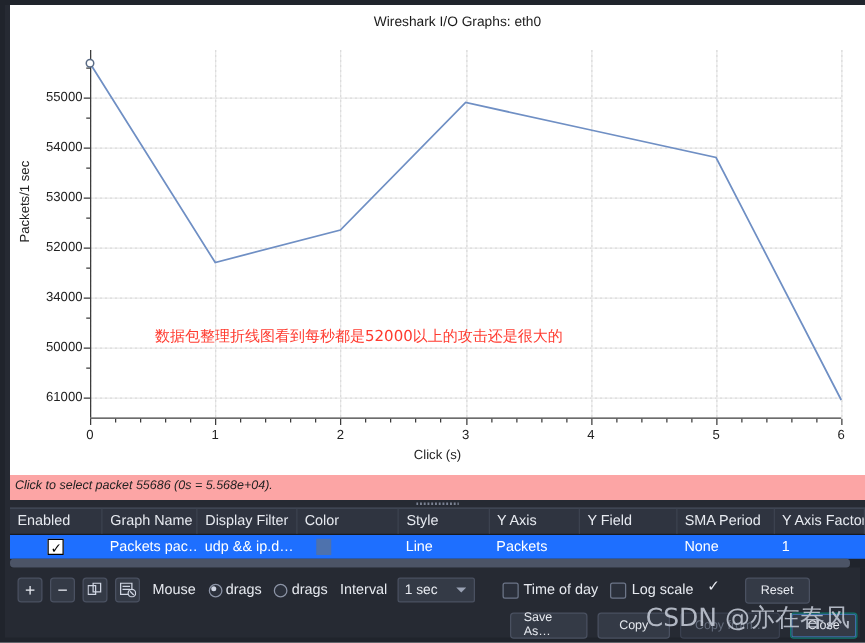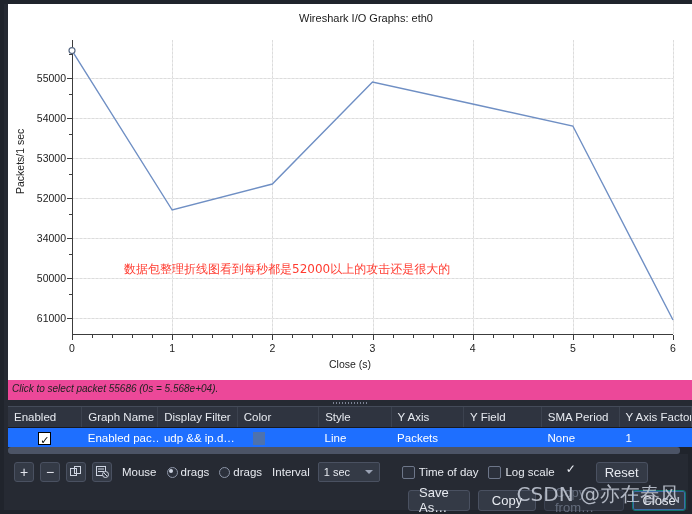--- a/index.html
+++ b/index.html
@@ -26,21 +26,21 @@
   .xtick{position:absolute;top:331px;width:1px;height:5px;background:#3c3c3c;}
   .xtick.minor{height:3px;}
   .ylabel-txt{position:absolute;right:0;transform:translateY(-50%);font-size:10.5px;color:#222;white-space:nowrap;}
   .ylabels{position:absolute;left:0;top:0;width:58px;height:376px;}
   .xlabel-txt{position:absolute;top:338px;transform:translateX(-50%);font-size:10.5px;color:#222;}
   .axis-name-y{position:absolute;left:6px;top:190px;font-size:10.5px;color:#222;transform:rotate(-90deg);transform-origin:left top;white-space:nowrap;}
   .axis-name-x{position:absolute;top:354px;left:0;width:100%;text-align:center;font-size:10.5px;color:#222;}
   .annotation{position:absolute;left:116px;top:257px;font-size:12px;color:#ff3b30;white-space:nowrap;font-family:"DejaVu Sans",sans-serif;}
 
   
-  .statusbar{position:absolute;left:4px;top:376px;width:684px;height:20px;background:#ec4899;text-decoration:underline;}
+  .statusbar{position:absolute;left:4px;top:376px;width:684px;height:20px;background:#fca5a5;text-decoration:underline;}
   .statusbar span{position:absolute;left:4px;top:3px;font-size:10px;font-style:italic;color:#222;}
 
   
   .splitter{position:absolute;left:4px;top:396px;width:684px;height:6px;background:#262a33;}
   .splitter .grip{position:absolute;left:50%;top:2px;transform:translateX(-50%);width:34px;height:2px;
     background-image:linear-gradient(to right,#7b8293 50%,rgba(0,0,0,0) 0%);background-size:3px 2px;background-repeat:repeat-x;}
 
   
   .gtable{position:absolute;left:4px;top:402px;width:684px;height:48px;background:#262a33;}
   .thead{display:flex;height:20px;background:#2f3440;border-top:1px solid #444b59;border-bottom:1px solid #171a20;}
@@ -63,21 +63,21 @@
   .radio.on{background:#2b303b;}
   .radio.on:after{content:"";position:absolute;left:1.5px;top:1.5px;width:4px;height:4px;border-radius:50%;background:#cfd5e2;}
   .combo{margin-left:8px;width:62px;height:20px;background:#343a46;border:1px solid #4a5161;border-radius:2px;color:#e7eaf0;font-size:11px;
     display:flex;align-items:center;box-sizing:border-box;position:relative;}
   .combo span.v{padding-left:5px;}
   .combo .arr{position:absolute;right:6px;top:7px;width:0;height:0;border-left:4px solid transparent;border-right:4px solid transparent;border-top:4px solid #9aa2b4;}
   .chk{display:inline-block;width:11px;height:11px;border:1px solid #6d7689;background:#2b303b;vertical-align:middle;margin-right:4px;position:relative;border-radius:2px;}
   .chk.on{border-color:transparent;background:transparent;}
   .chk.on:after{content:"\2713";position:absolute;left:0px;top:-5px;font-size:12px;color:#e7eaf0;}
   .lbl{color:#e7eaf0;font-size:11.5px;margin-left:10px;display:flex;align-items:center;}
-  .btn{height:21px;background:#343a46;border:1px solid #4a5161;border-radius:3px;color:#e7eaf0;font-size:13px;
+  .btn{height:21px;background:#343a46;border:1px solid #4a5161;border-radius:3px;color:#e7eaf0;font-size:10px;
     display:flex;align-items:center;justify-content:center;padding:0 10px;box-sizing:border-box;}
   .btn.disabled{color:#646c7c;background:#2d323d;border-color:#3b4150;}
   .btn.focus{border:1px solid #0f766e;box-shadow:0 0 0 1px #3f6ba8 inset;}
   .footer{position:absolute;left:4px;top:482px;width:684px;height:28px;display:flex;align-items:center;justify-content:flex-end;}
   .footer .btn{margin-left:8px;}
   .watermark{position:absolute;right:8px;top:476px;height:28px;display:flex;align-items:center;font-size:20px;color:#c9cfdb;opacity:.85;
     font-family:"DejaVu Sans",sans-serif;pointer-events:none;}
   svg{display:block;}
 </style>
 </head>
@@ -166,21 +166,21 @@
       </div>
     <div id="xlabels">
         <div class="xlabel-txt" style="left: 64px;">0</div>
         <div class="xlabel-txt" style="left: 164.167px;">1</div>
         <div class="xlabel-txt" style="left: 264.333px;">2</div>
         <div class="xlabel-txt" style="left: 364.5px;">3</div>
         <div class="xlabel-txt" style="left: 464.667px;">4</div>
         <div class="xlabel-txt" style="left: 564.833px;">5</div>
         <div class="xlabel-txt" style="left: 665px;">6</div>
       </div>
-    <div class="axis-name-x">Close (s)</div>
+    <div class="axis-name-x">Click (s)</div>
 
     <svg id="series-svg" width="684" height="376" style="position:absolute;left:0;top:0;pointer-events:none">
         <polyline points="64,46.56 164.16666666666666,206 264.3333333333333,180 364.5,78 464.66666666666663,100 564.8333333333334,122 665,316" fill="none" stroke="#6f8fc4" stroke-width="1.4"></polyline>
         <circle cx="64" cy="46.56" r="3" fill="#ffffff" stroke="#5a6b85" stroke-width="1.2"></circle>
       </svg>
 
     <div class="annotation">数据包整理折线图看到每秒都是52000以上的攻击还是很大的</div>
   </div>
 
   <div class="statusbar">
@@ -198,21 +198,21 @@
         <div class="th" style="width: 88px;">Display Filter</div>
         <div class="th" style="width: 90px;">Color</div>
         <div class="th" style="width: 80px;">Style</div>
         <div class="th" style="width: 80px;">Y Axis</div>
         <div class="th" style="width: 86px;">Y Field</div>
         <div class="th" style="width: 86px;">SMA Period</div>
         <div class="th" style="width: 80px;">Y Axis Factor</div>
       </div>
     <div class="trow" id="trow">
         <div class="td center" style="width: 82px;"><span class="cbox checked"></span></div>
-        <div class="td" style="width: 84px;">Enabled pac…</div>
+        <div class="td" style="width: 84px;">Packets pac…</div>
         <div class="td" style="width: 88px;">udp &amp;&amp; ip.d…</div>
         <div class="td center" style="width: 90px;"><span class="swatch" style="background: rgb(78, 114, 173); margin-left: -38px;"></span></div>
         <div class="td" style="width: 80px;">Line</div>
         <div class="td" style="width: 80px;">Packets</div>
         <div class="td" style="width: 86px;"></div>
         <div class="td" style="width: 86px;">None</div>
         <div class="td" style="width: 80px;">1</div>
       </div>
     <div class="tscroll">
       <div class="thumb"></div>

